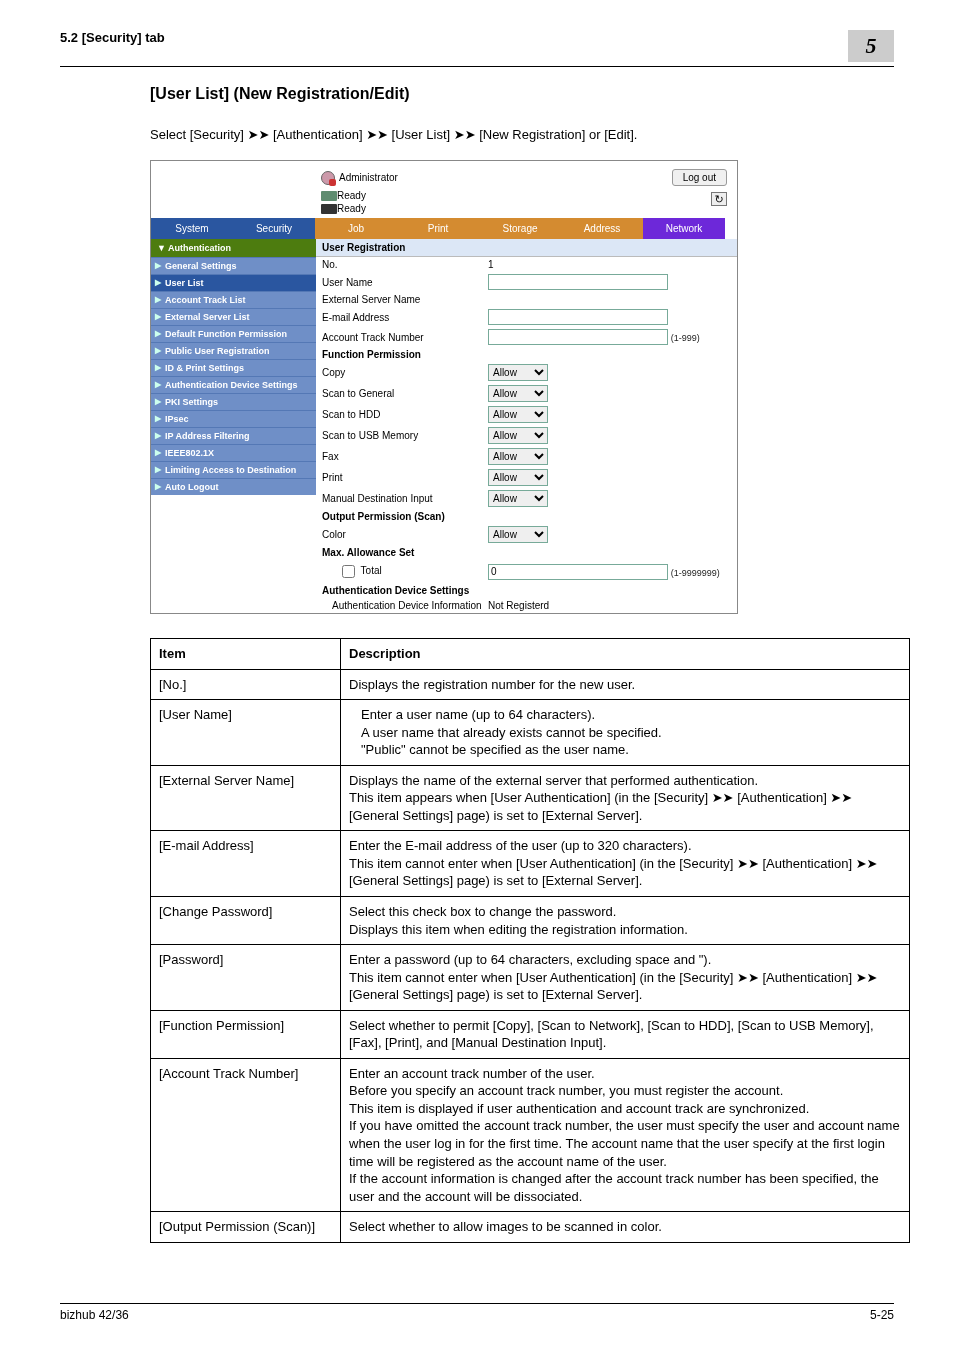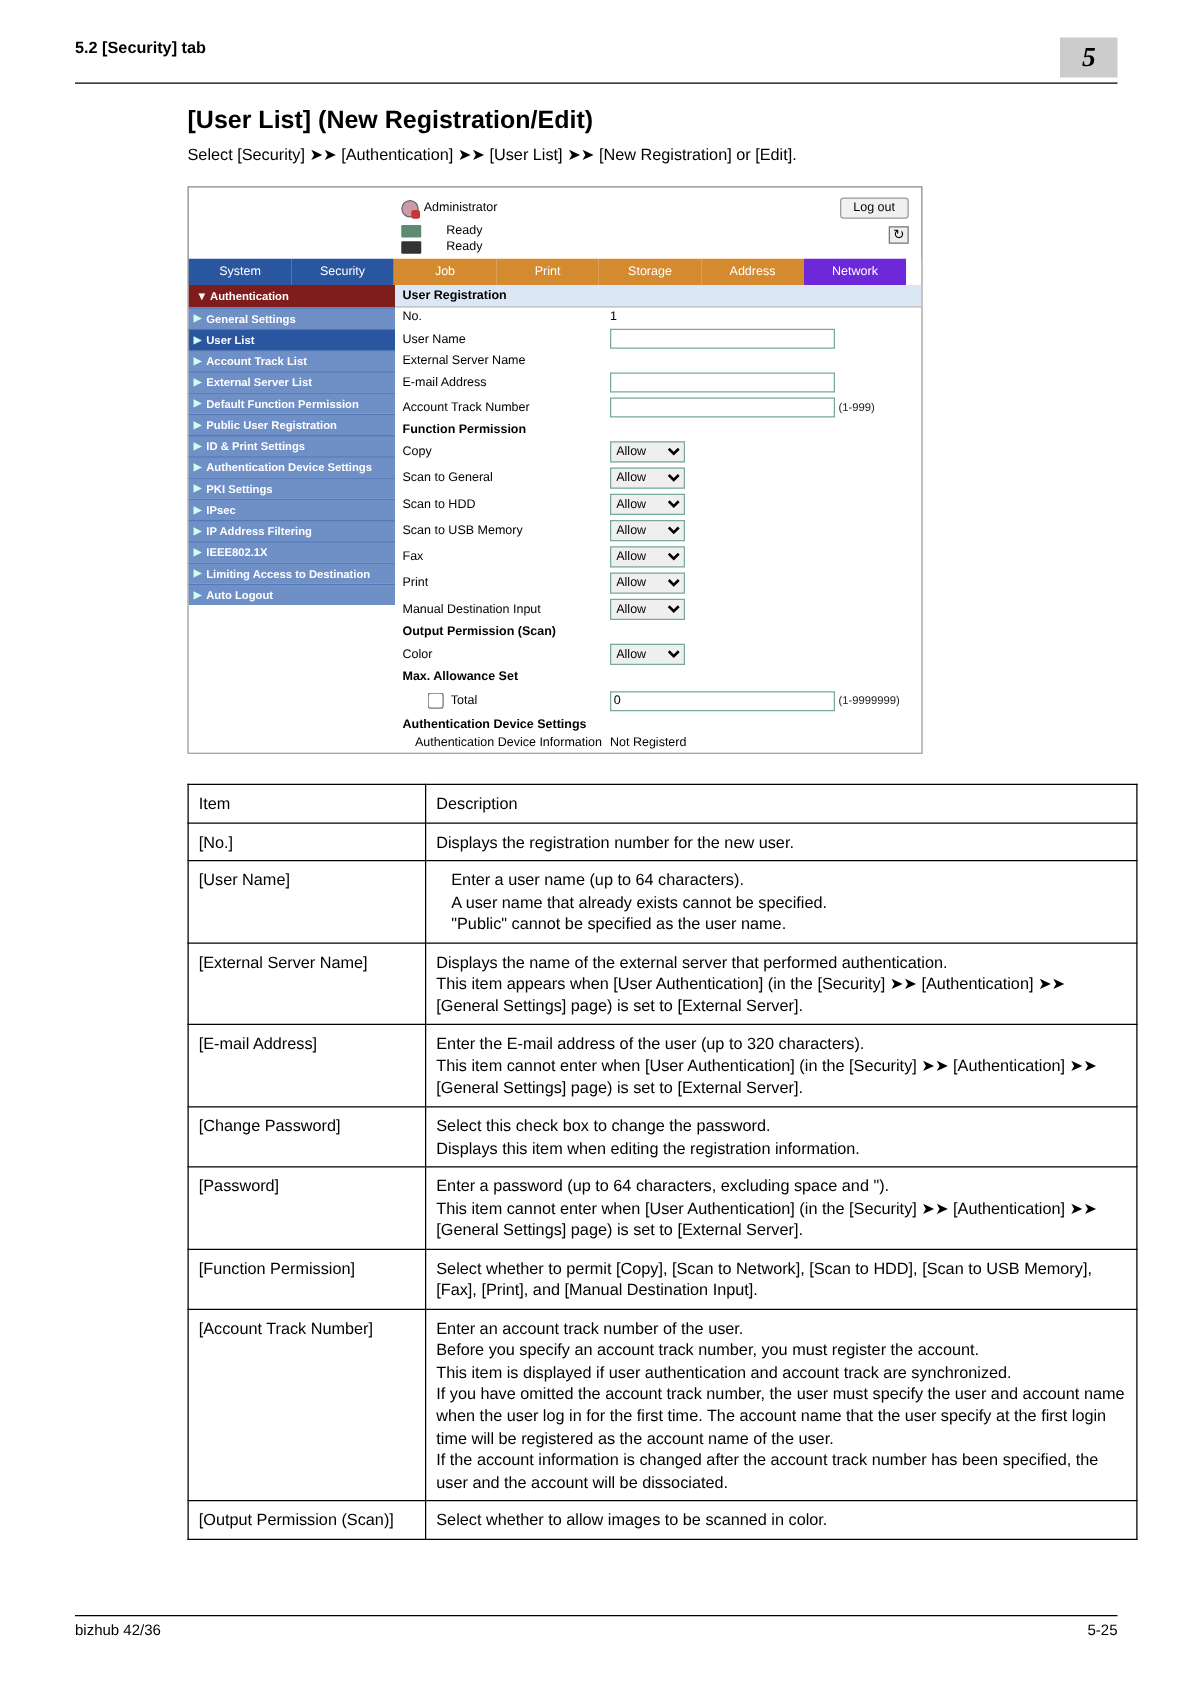--- a/index.html
+++ b/index.html
@@ -31,22 +31,22 @@
     font-style: italic;
     font-weight: bold;
     font-size: 22px;
     color: #000;
   }
   .rule {
     border-top: 1px solid #000;
     margin-bottom: 18px;
   }
   h1 {
-    font-size: 20px;
-    margin: 0 0 8px 0;
+    font-size: 16px;
+    margin: 0 0 24px 0;
     padding-left: 90px;
   }
   .lead {
     font-size: 13px;
     margin: 0 0 18px 0;
     padding-left: 90px;
   }
 
   
   .shotwrap {
@@ -91,21 +91,21 @@
   .ready-block {
     display:flex; flex-direction:column; gap:2px;
     padding: 0 10px 4px 170px;
     position:relative;
   }
   .ready-block .refresh {
     position:absolute; right:10px; top:2px;
     width:16px; height:14px; border:1px solid #777; background:#eee;
     text-align:center; line-height:12px; font-size:11px; cursor:pointer;
   }
-  .ready-row { display:flex; align-items:center; gap:20px; }
+  .ready-row { display:flex; align-items:center; gap:0; }
   .ready-icon { width:16px; height:10px; background:#333; border-radius:1px; display:inline-block; }
   .ready-icon.light { background:#5f8c70; }
 
   .tabs {
     display: flex;
     width:100%;
   }
   .tab {
     flex: none;
     color: #fff;
@@ -126,21 +126,21 @@
 
   .shot-main {
     display: grid;
     grid-template-columns: 165px 1fr;
   }
   .side {
     background: #fff;
     font-size: 9px;
   }
   .side-head {
-    background: #7f1d1d; color:#fff; padding:4px 6px; font-weight:bold;
+    background: #4d7c0f; color:#fff; padding:4px 6px; font-weight:bold;
   }
   .side-item {
     background: #6f8fc7; color:#fff; padding:3px 6px 3px 14px;
     border-top:1px solid #5478b5; position:relative; cursor:pointer;
     font-weight:bold;
   }
   .side-item::before{
     content:"▶"; position:absolute; left:4px; top:3px; font-size:8px; color:#cfe;
   }
   .side-item.active { background:#2a56a0; }
@@ -181,21 +181,21 @@
     font-size: 13px;
   }
   table.desc th, table.desc td {
     border: 1px solid #000;
     padding: 6px 8px;
     text-align: left;
     vertical-align: top;
     line-height: 1.35;
   }
   table.desc th:first-child, table.desc td:first-child { width: 190px; }
-  table.desc th { font-weight: normal; }
+  table.desc th { font-weight: bold; }
 
   .footer {
     display:flex; justify-content:space-between;
     font-size:12px; margin-top:60px;
     border-top:1px solid #000; padding-top:4px;
   }
   .arrow { font-family: Arial; }
 </style>
 </head>
 <body>

